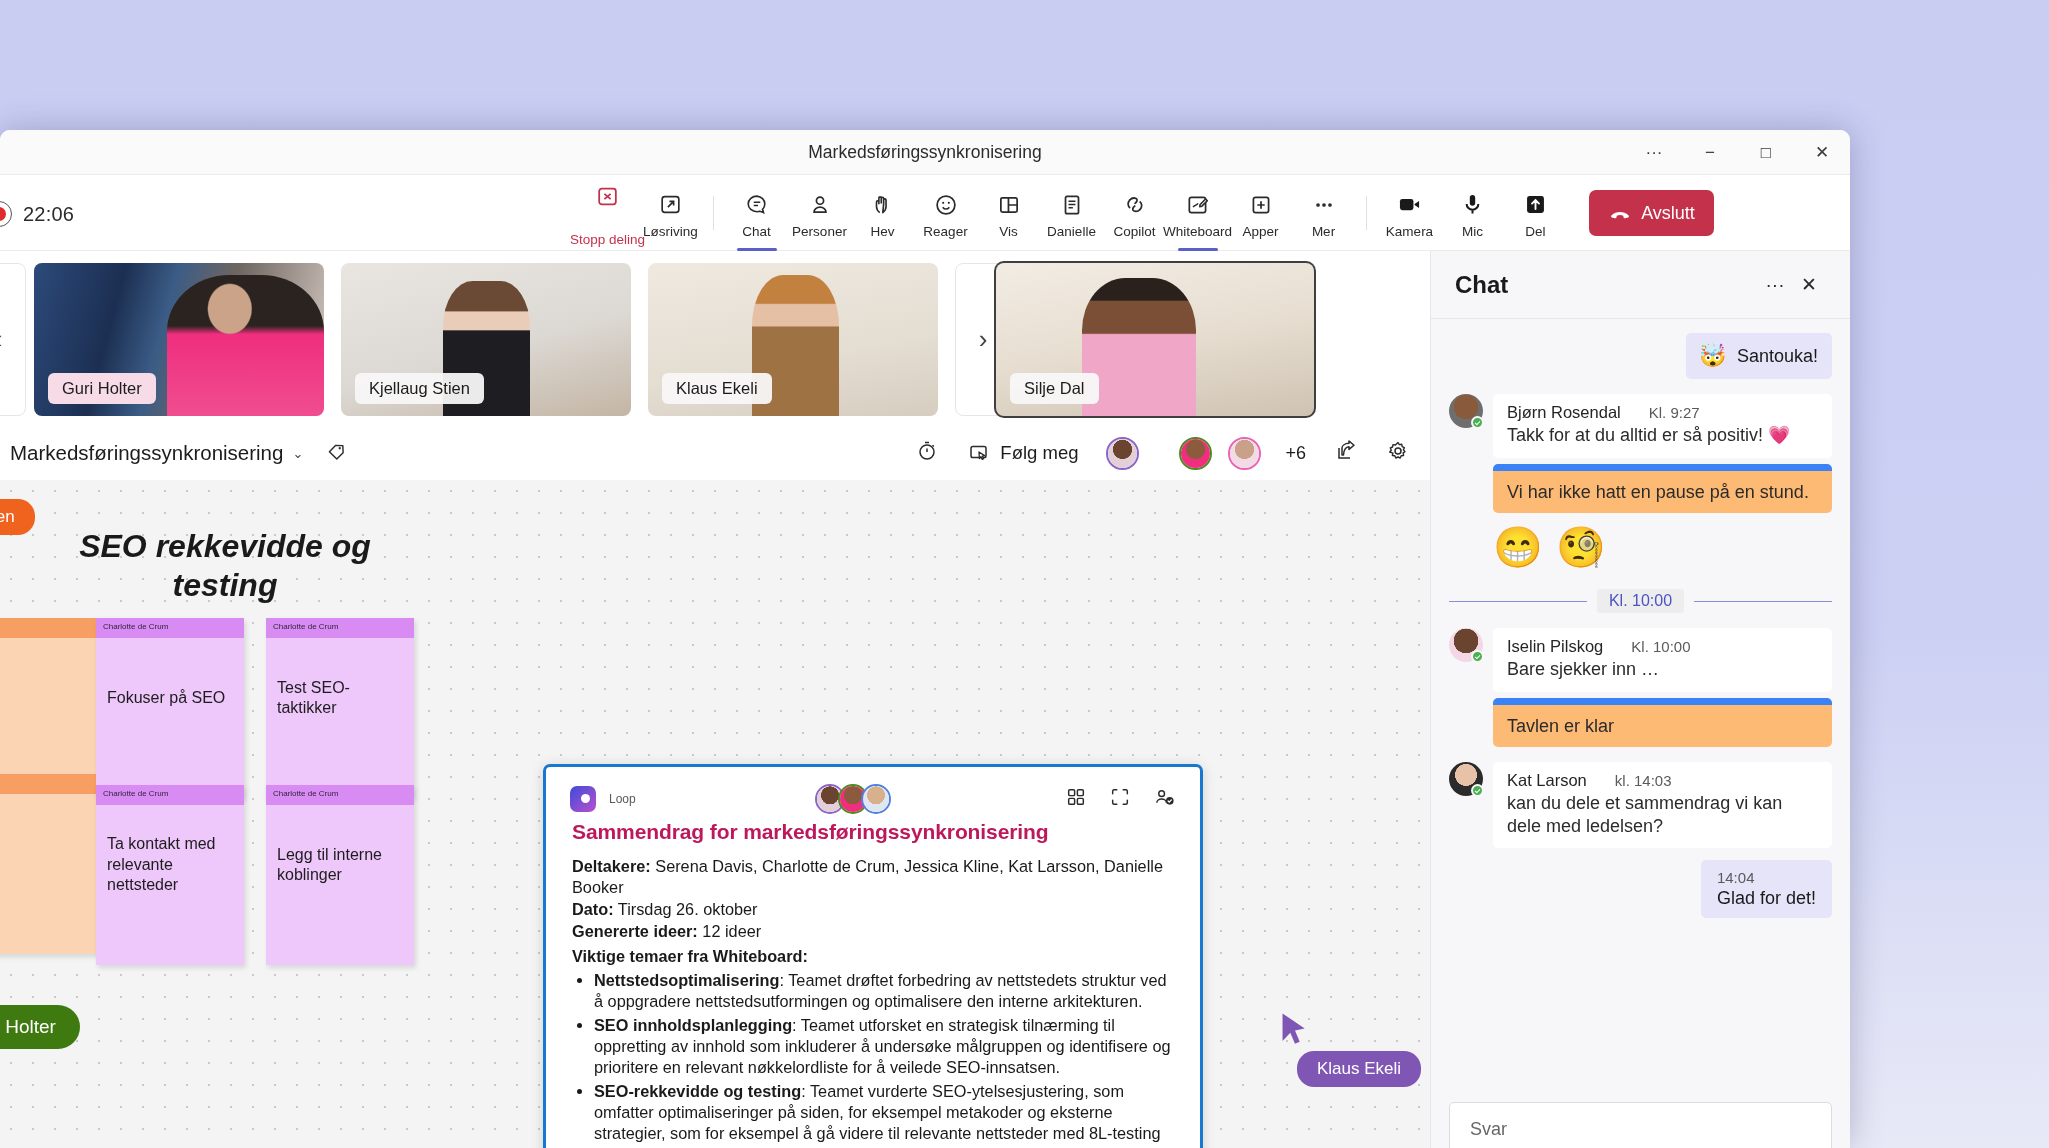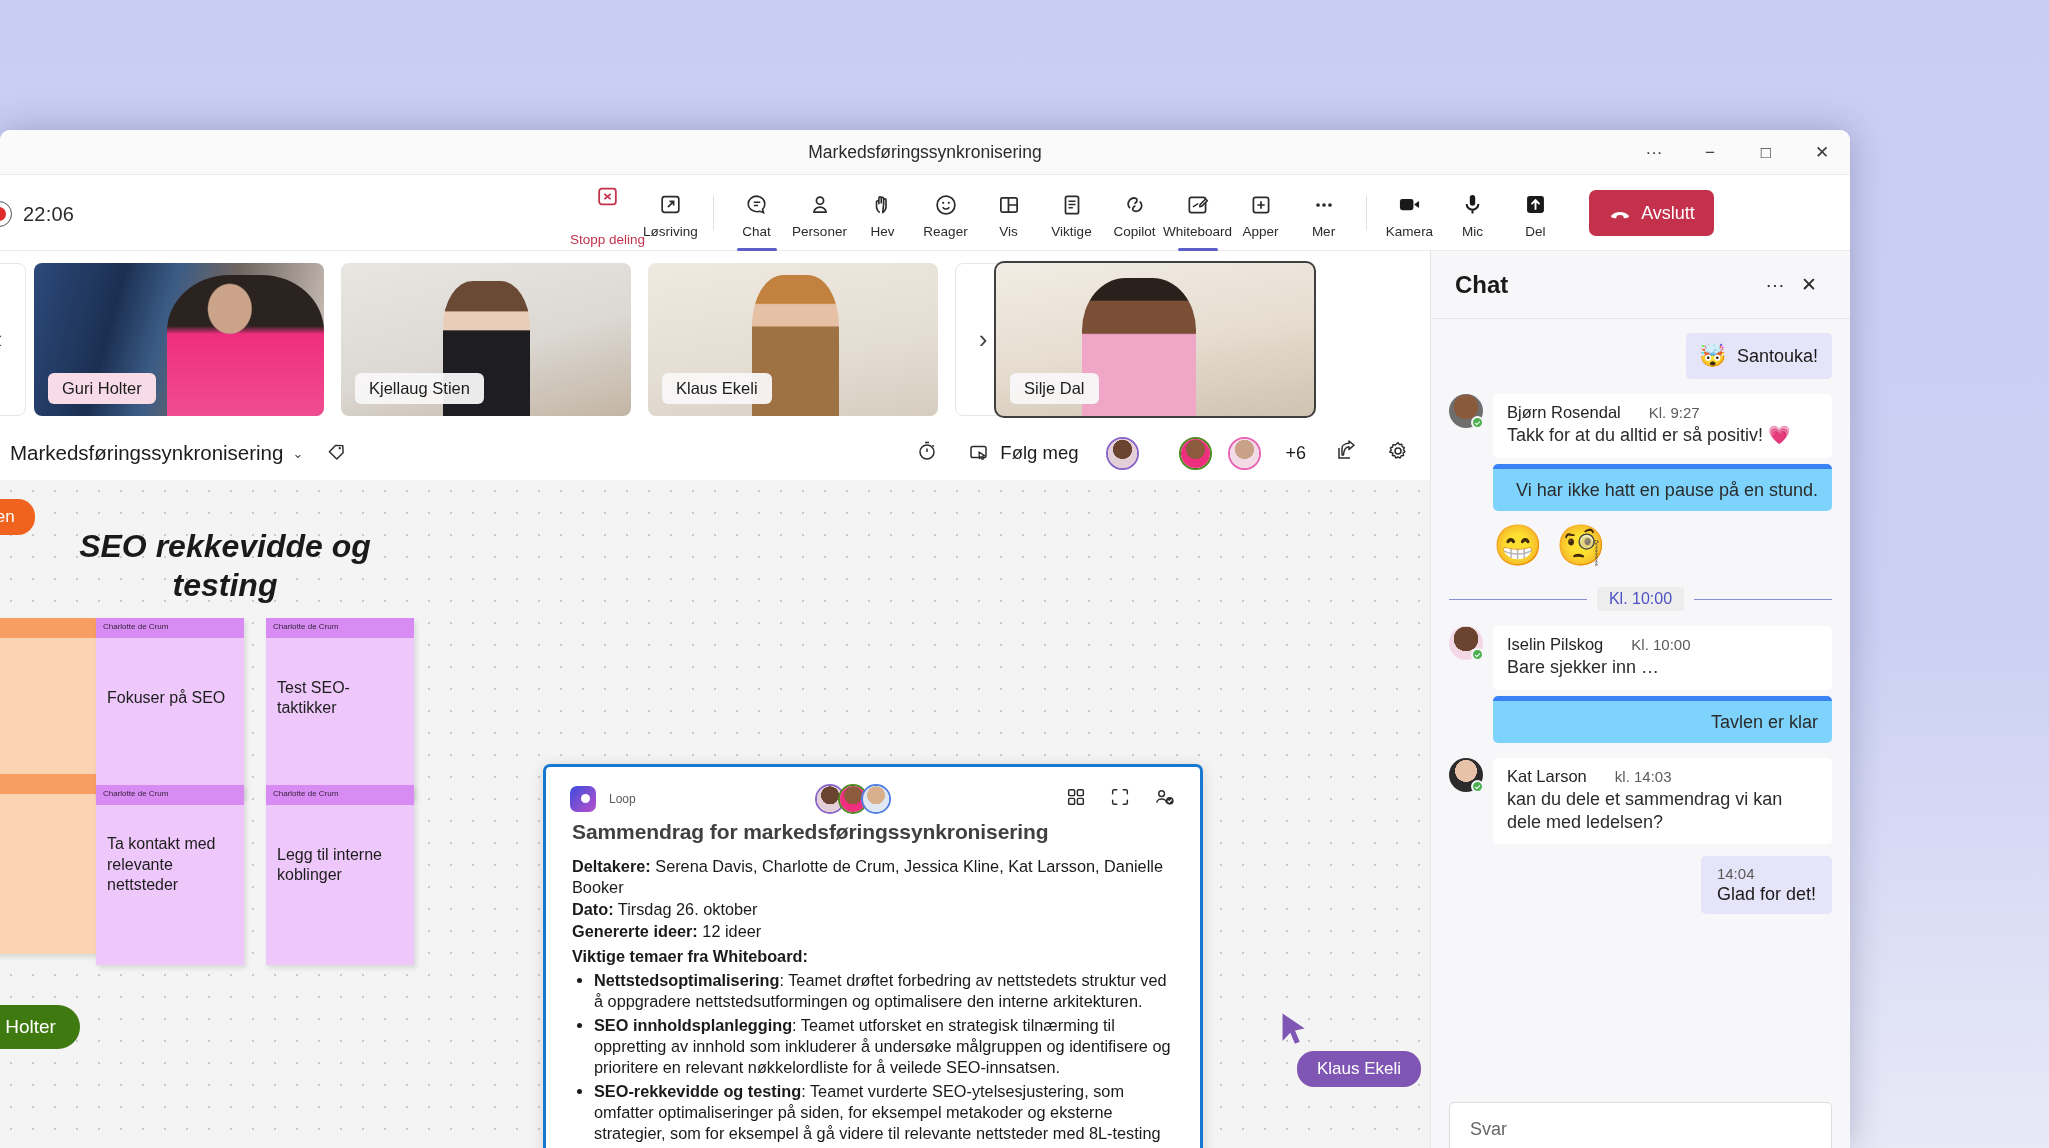--- a/index.html
+++ b/index.html
@@ -127,21 +127,21 @@
   }
   .loop-head{ display:flex; align-items:center; padding:19px 24px 4px 24px; position:relative;}
   .loop-logo{ width:26px;height:26px;border-radius:7px;
     background:linear-gradient(135deg,#3b4bdb 0%,#8a4fd1 60%,#b64fd1 100%); position:relative;}
   .loop-logo::after{content:"";position:absolute;right:6px;top:8px;width:9px;height:9px;border-radius:50%;background:#fff;}
   .loop-name{ margin-left:13px; font-size:12px; color:#5a5a5a; }
   .loop-avs{ position:absolute; left:276px; display:flex; }
   .loop-avs .av{ width:30px;height:30px;margin-left:-7px;}
   .loop-icons{ position:absolute; right:24px; display:flex; gap:22px; align-items:center; }
   .doc{ padding:4px 26px 0 26px; }
-  .doc h1{ font-size:21px; color:#404040; font-weight:bold; margin-bottom:12px; letter-spacing:-.1px;}
+  .doc h1{ font-size:21px; color:#be185d; font-weight:bold; margin-bottom:12px; letter-spacing:-.1px;}
   .doc p{ font-size:16.3px; color:#1a1a1a; line-height:1.29; margin-bottom:1px;}
   .doc p b{ font-weight:bold; }
   .doc ul{ margin:3px 0 0 22px; }
   .doc li{ font-size:16.3px; color:#1a1a1a; line-height:1.31; margin-bottom:2px; }
 
   
   .chat{ width:420px; background:#f7f7f9; border-left:1px solid #e6e6e6; position:relative;}
   .chat-head{ height:68px; display:flex; align-items:center; padding:0 24px; border-bottom:1px solid #e6e6e6;}
   .chat-head .t{ font-size:24px; font-weight:bold; color:#1a1a1a; }
   .chat-head .sp{ flex:1; }
@@ -154,22 +154,22 @@
   .msg .pic{ width:34px;height:34px;border-radius:50%;position:relative;flex:0 0 34px; overflow:visible;}
   .msg .pic .im{ width:34px;height:34px;border-radius:50%; overflow:hidden; }
   .pres{ position:absolute; right:-1px; bottom:-1px; width:13px;height:13px;border-radius:50%;
     background:#4caf50; border:2px solid #f7f7f9; display:flex;align-items:center;justify-content:center;}
   .pres::after{content:"";width:4px;height:2px;border-left:1.4px solid #fff;border-bottom:1.4px solid #fff;transform:rotate(-45deg);margin-top:-1px;}
   .mbox{ background:#fff; border-radius:5px; padding:9px 14px 11px 14px; min-width:180px;}
   .mhead{ display:flex; gap:28px; align-items:baseline; margin-bottom:2px;}
   .mname{ font-size:16.5px; color:#252525; }
   .mtime{ font-size:15px; color:#5a5a5a; }
   .mtext{ font-size:18px; color:#2b2b2b; line-height:1.25;}
-  .mcont{ background:#7dd3fc; border-radius:5px; padding:10px 14px; margin-top:6px; margin-left:44px;
-    border-top:5px solid #3b82f6;text-align:right;}
+  .mcont{ background:#fdba74; border-radius:5px; padding:10px 14px; margin-top:6px; margin-left:44px;
+    border-top:7px solid #3b82f6;}
   .emorow{ display:flex; gap:14px; margin:14px 0 0 44px; }
   .emoji{ font-size:40px; line-height:1;}
   .divider{ display:flex; align-items:center; gap:10px; margin:22px 0 8px 0;}
   .divider .ln{ flex:1; height:1px; background:#8b8fd8; }
   .divider .lbl{ background:#ededee; color:#4d52c4; font-size:16px; padding:3px 12px; border-radius:3px;}
   .composer{ position:absolute; left:18px; right:18px; bottom:-14px; height:60px; background:#fff;
     border:1px solid #dcdcdc; border-radius:5px; padding:16px 20px; font-size:18px; color:#676767;}
 </style>
 </head>
 <body>
@@ -267,21 +267,21 @@
         <div class="tl">Vis</div>
       </div>
 
       <div class="tool">
         <div class="ic">
           <svg width="26" height="26" viewBox="0 0 24 24">
               <rect x="6" y="4" width="12" height="16" rx="1.6" fill="none" stroke="#2b2b2b" stroke-width="1.6"></rect>
               <path d="M8.8 8.5h6.4M8.8 11.5h6.4M8.8 14.5h4" stroke="#2b2b2b" stroke-width="1.4"></path>
             </svg>
         </div>
-        <div class="tl">Viktige</div>
+        <div class="tl">Danielle</div>
       </div>
 
       <div class="tool">
         <div class="ic">
           <svg width="26" height="26" viewBox="0 0 24 24">
               <path d="M7 7.5c2-2 4.5-2.2 6-1.4 1.6.9 1 3-1 4.4M16.8 16c-2 2-4.5 2.2-6 1.4-1.6-.9-1-3 1-4.4" fill="none" stroke="#2b2b2b" stroke-width="1.6" stroke-linecap="round"></path>
               <path d="M7.2 7.4c-2.3 2.3-2 5.7.3 7.3M16.6 16.2c2.3-2.3 2-5.8-.3-7.4" fill="none" stroke="#2b2b2b" stroke-width="1.6"></path>
             </svg>
         </div>
         <div class="tl">Copilot</div>

